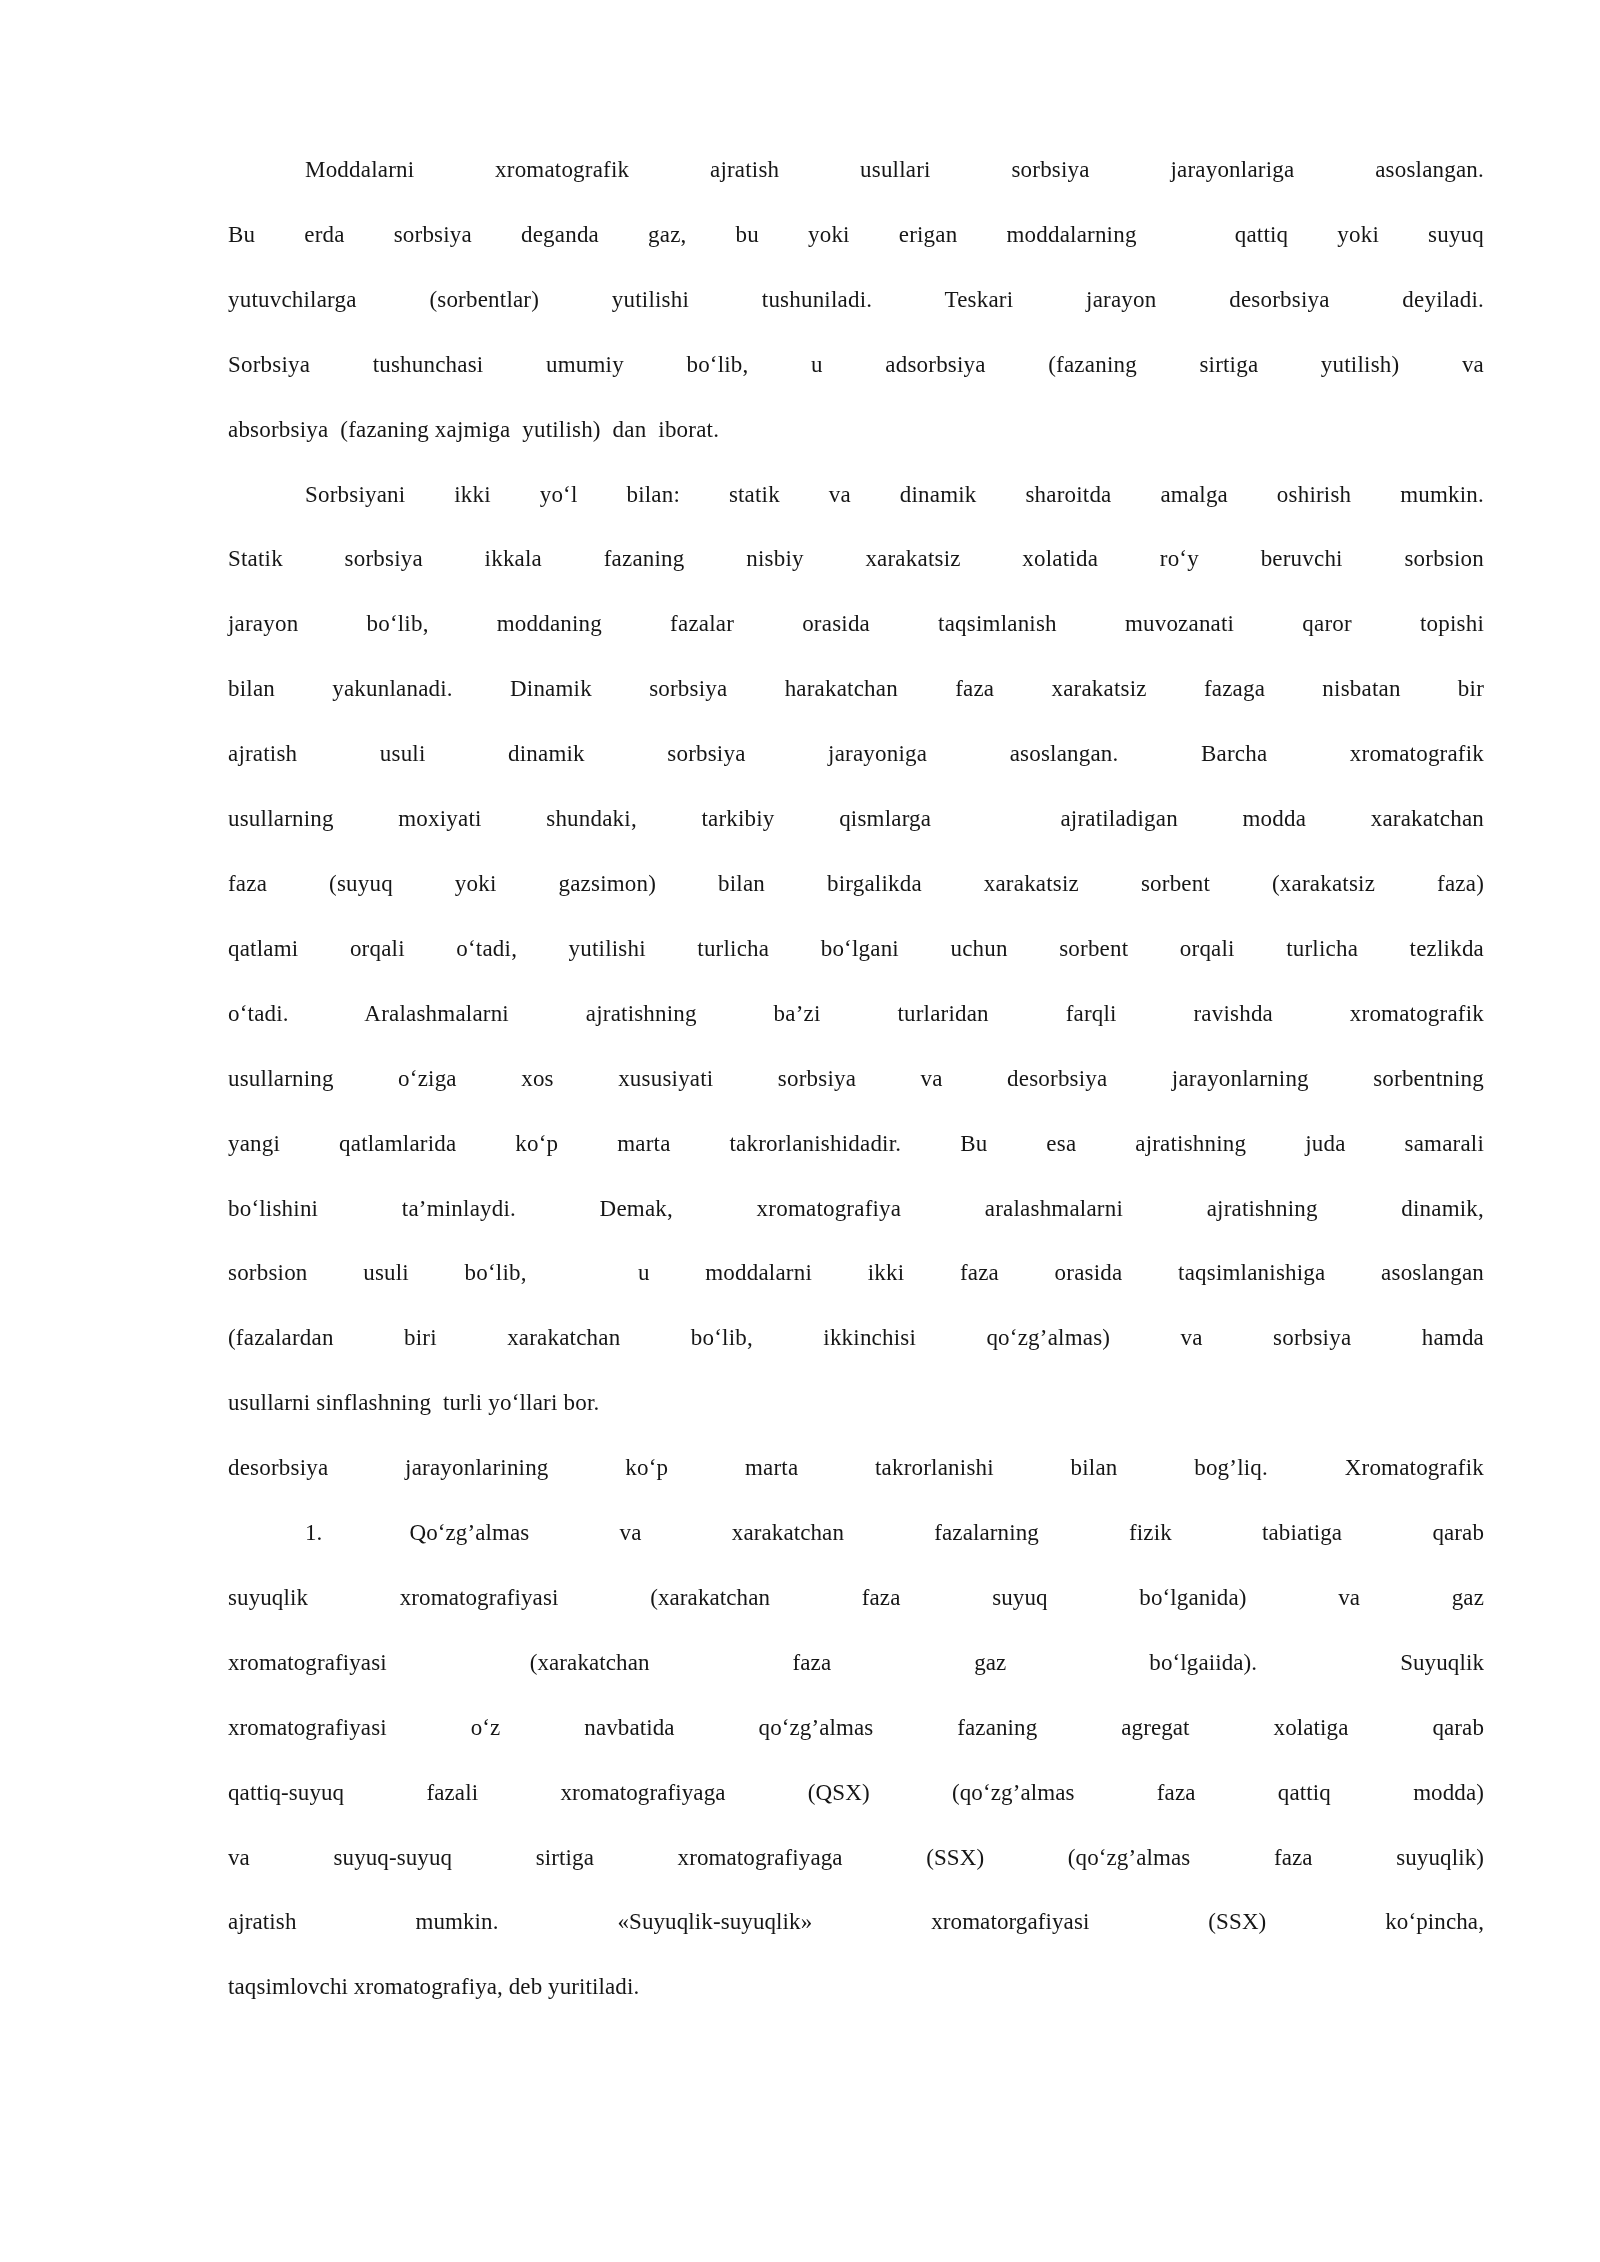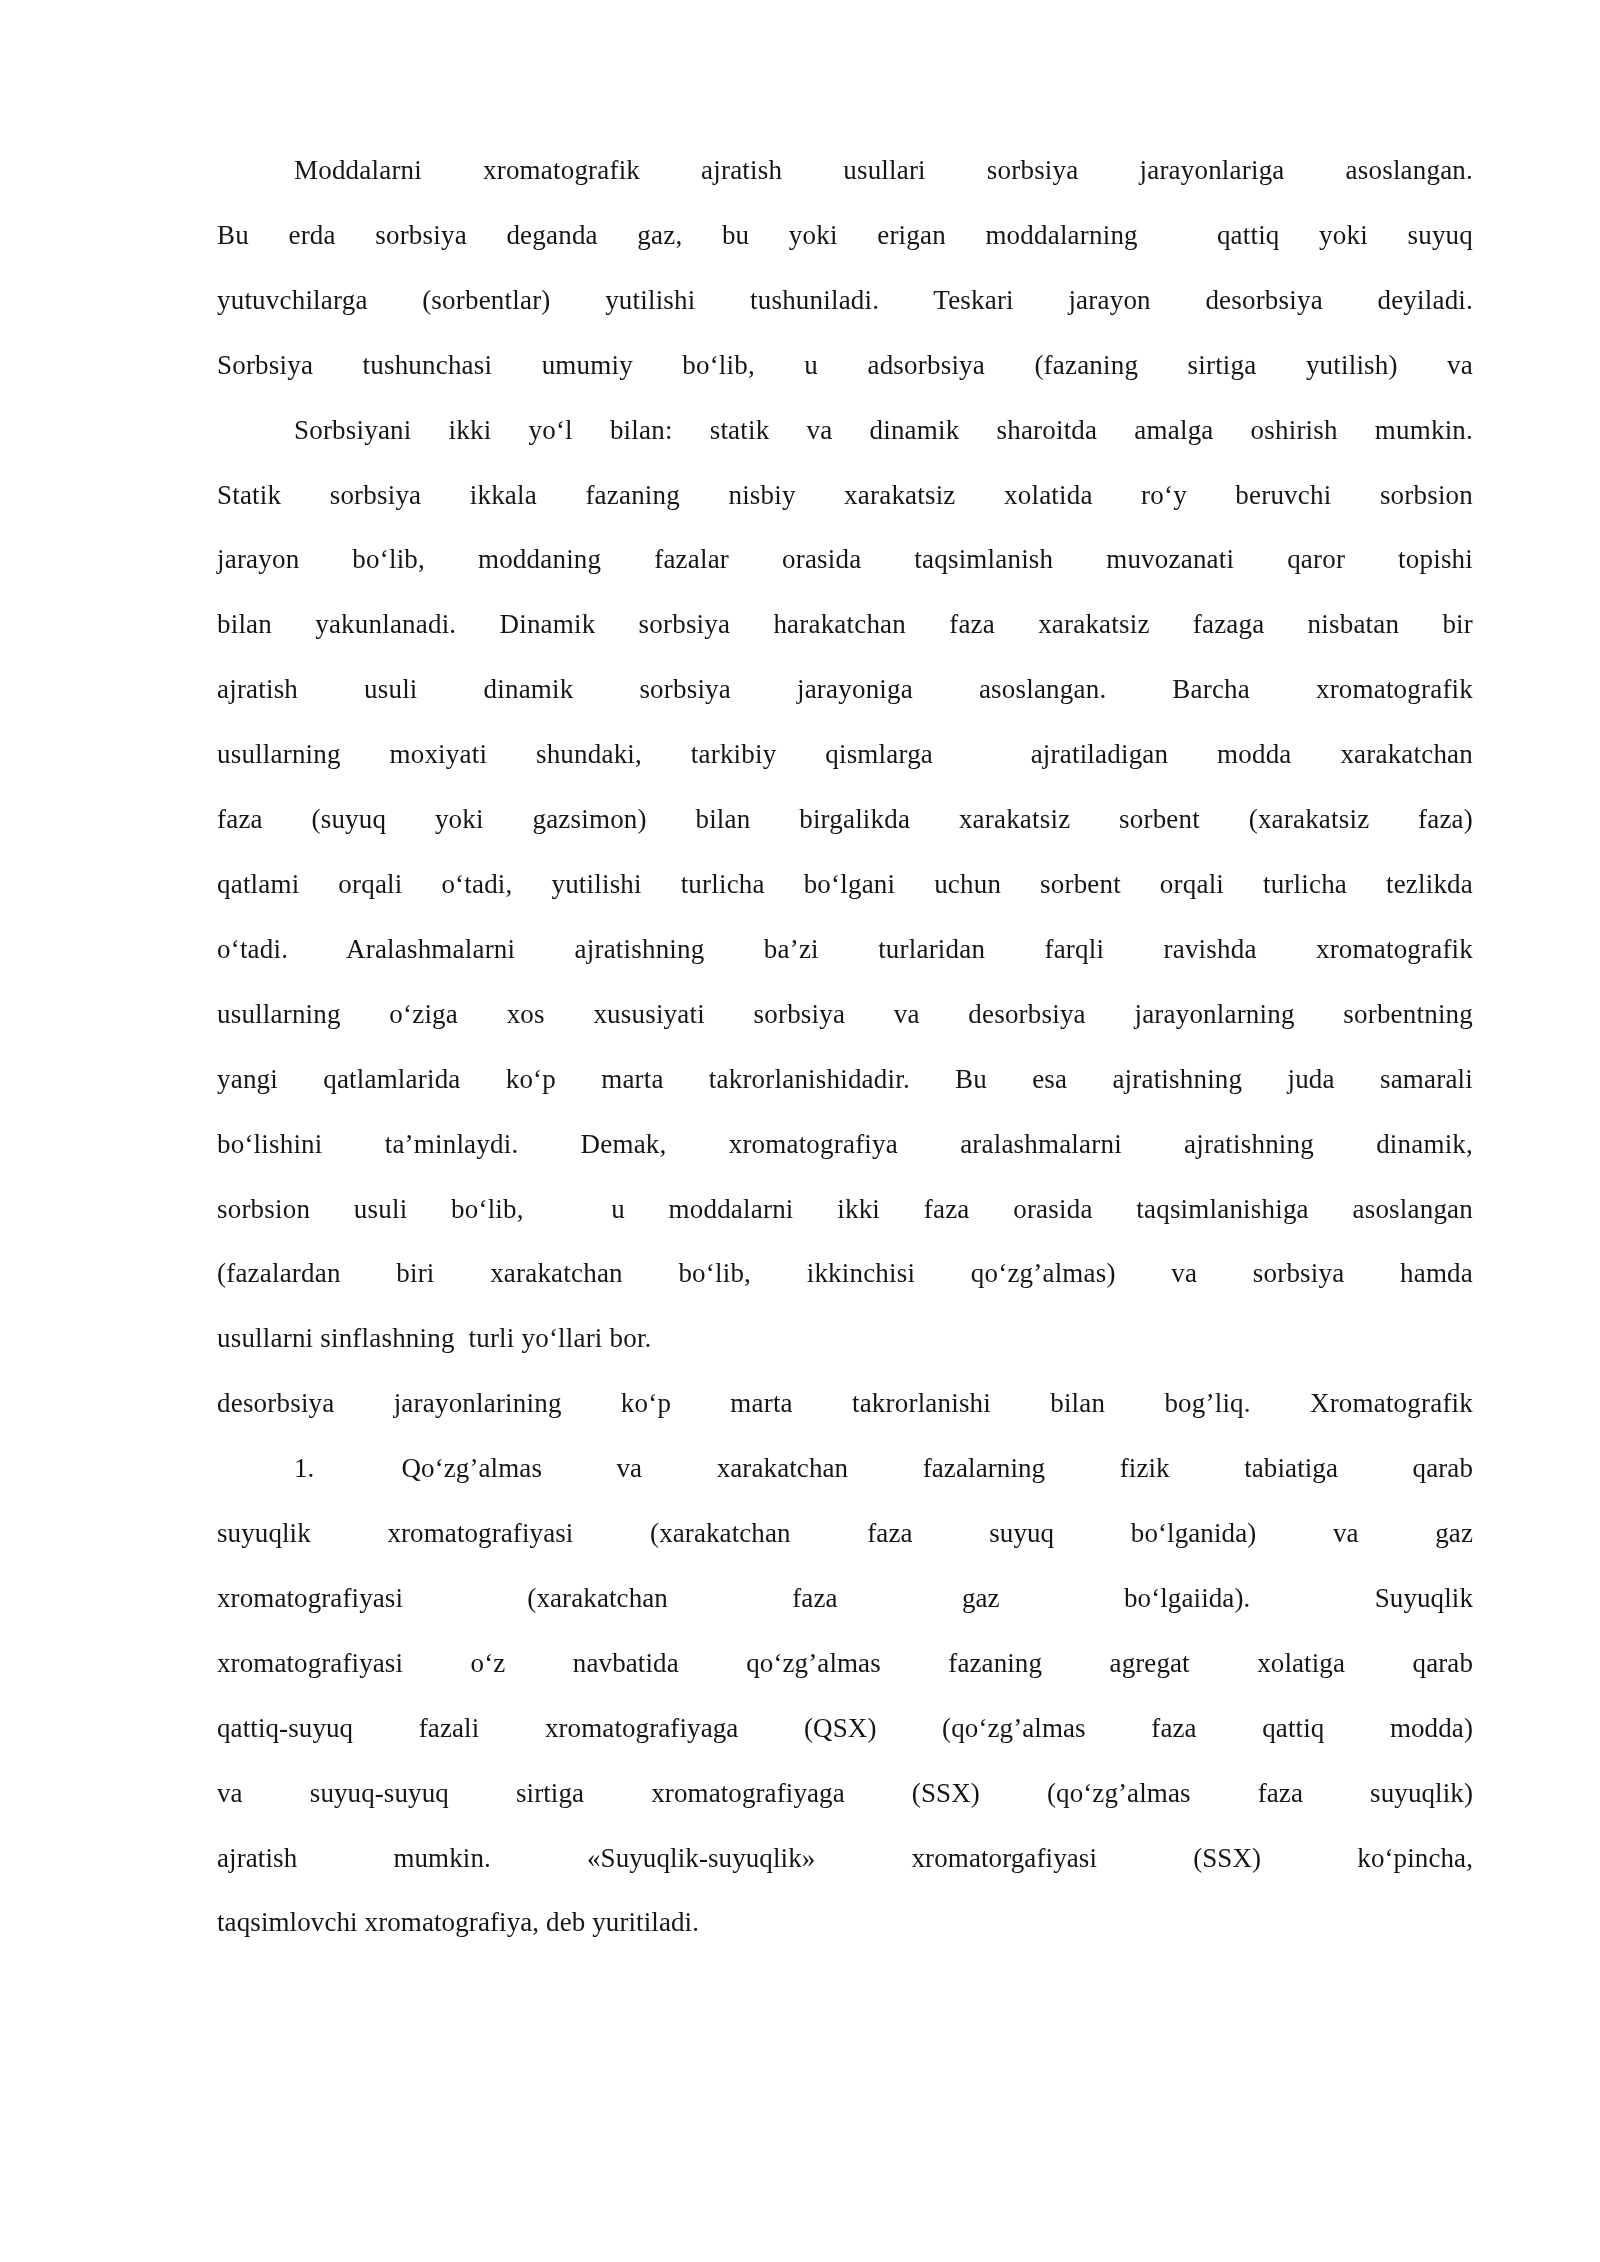--- a/index.html
+++ b/index.html
@@ -12,24 +12,24 @@
     position: relative;
     width: 1600px;
     height: 2262px;
     background: #ffffff;
     overflow: hidden;
     font-family: "Liberation Serif", "DejaVu Serif", serif;
     color: #161616;
   }
   .text-block {
     position: absolute;
-    left: 217px;
+    left: 228px;
     top: 138px;
     width: 1256px;
-    font-size: 27px;
+    font-size: 23px;
     line-height: 64.9px;
     letter-spacing: 0.2px;
   }
   .line {
     text-align: justify;
     text-align-last: justify;
     -moz-text-align-last: justify;
   }
   .line.last {
     text-align-last: left;
@@ -49,20 +49,21 @@
 </style>
 </head>
 <body>
 
 <div class="page">
   <div class="text-block">
       <div class="line indent">Moddalarni xromatografik ajratish usullari sorbsiya jarayonlariga asoslangan.</div>
       <div class="line">Bu erda sorbsiya deganda gaz, bu yoki erigan moddalarning&nbsp; qattiq yoki suyuq</div>
       <div class="line">yutuvchilarga (sorbentlar) yutilishi tushuniladi. Teskari jarayon desorbsiya deyiladi.</div>
       <div class="line">Sorbsiya tushunchasi umumiy bo‘lib, u adsorbsiya (fazaning sirtiga yutilish) va</div>
+      <div class="line last">absorbsiya&nbsp; (fazaning xajmiga&nbsp; yutilish)&nbsp; dan&nbsp; iborat.</div>
       <div class="line indent">Sorbsiyani ikki yo‘l bilan: statik va dinamik sharoitda amalga oshirish mumkin.</div>
       <div class="line">Statik sorbsiya ikkala fazaning nisbiy xarakatsiz xolatida ro‘y beruvchi sorbsion</div>
       <div class="line">jarayon bo‘lib, moddaning fazalar orasida taqsimlanish muvozanati qaror topishi</div>
       <div class="line">bilan yakunlanadi. Dinamik sorbsiya harakatchan faza xarakatsiz fazaga nisbatan bir</div>
       <div class="line">ajratish usuli dinamik sorbsiya jarayoniga asoslangan. Barcha xromatografik</div>
       <div class="line">usullarning moxiyati shundaki, tarkibiy qismlarga&nbsp; ajratiladigan modda xarakatchan</div>
       <div class="line">faza (suyuq yoki gazsimon) bilan birgalikda xarakatsiz sorbent (xarakatsiz faza)</div>
       <div class="line">qatlami orqali o‘tadi, yutilishi turlicha bo‘lgani uchun sorbent orqali turlicha tezlikda</div>
       <div class="line">o‘tadi. Aralashmalarni ajratishning ba’zi turlaridan farqli ravishda xromatografik</div>
       <div class="line">usullarning o‘ziga xos xususiyati sorbsiya va desorbsiya jarayonlarning sorbentning</div>

